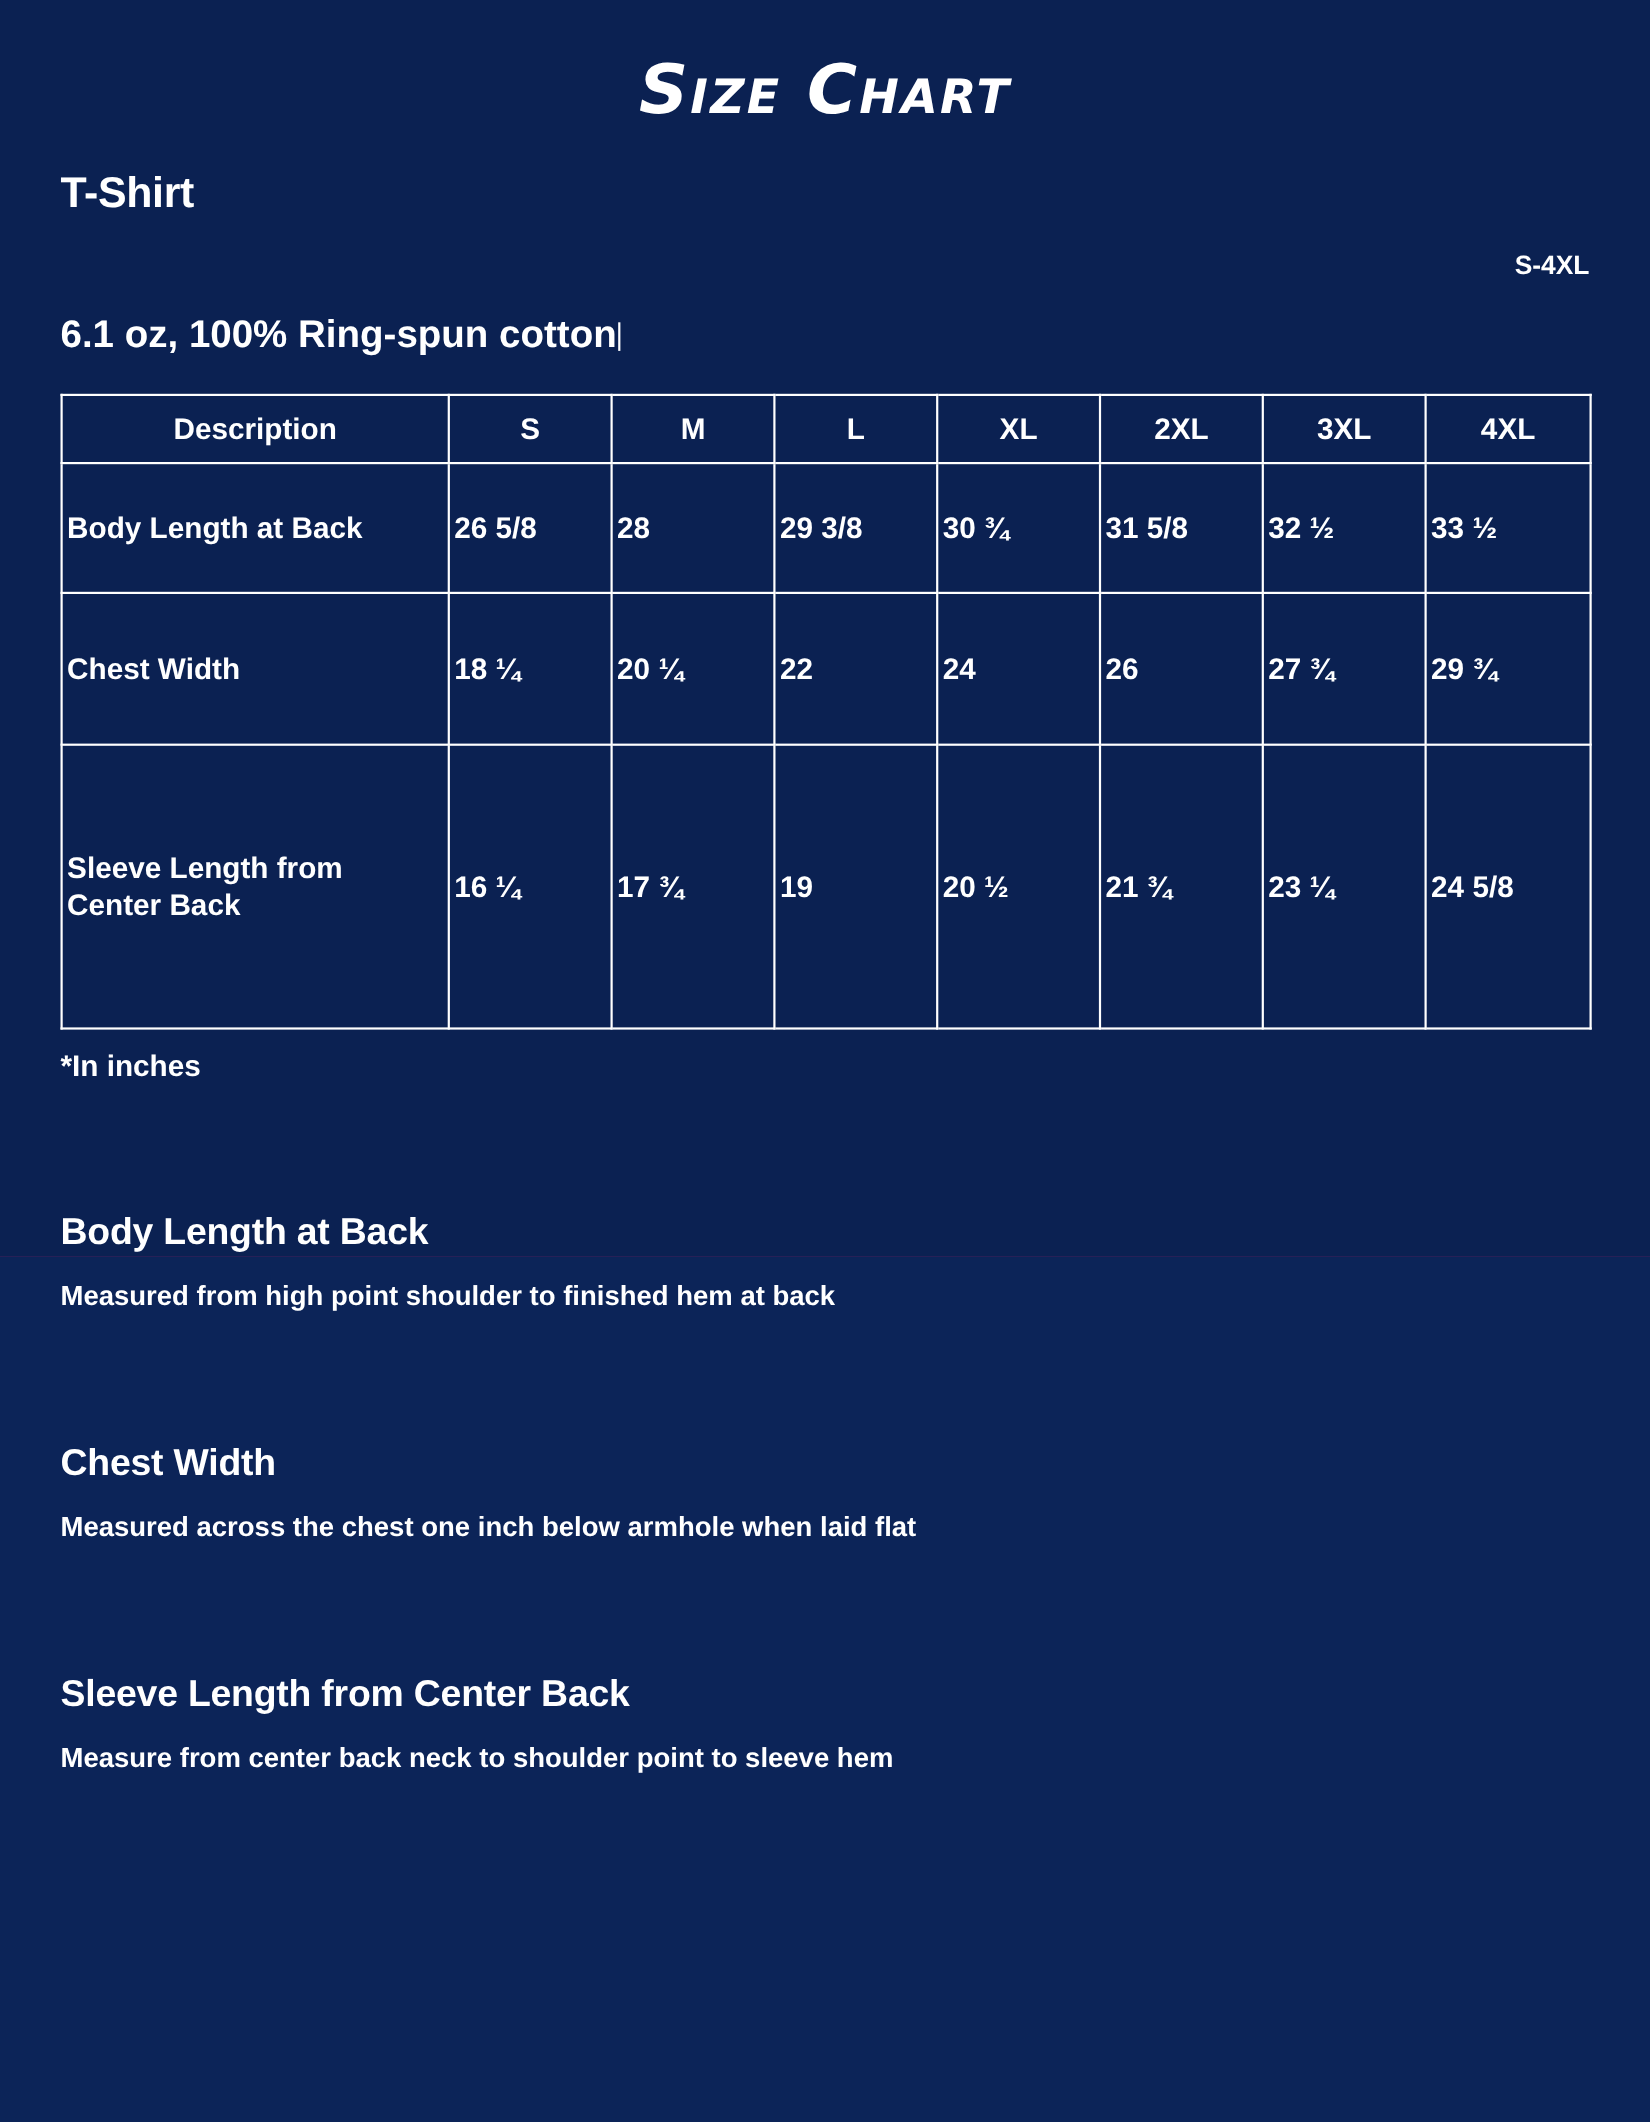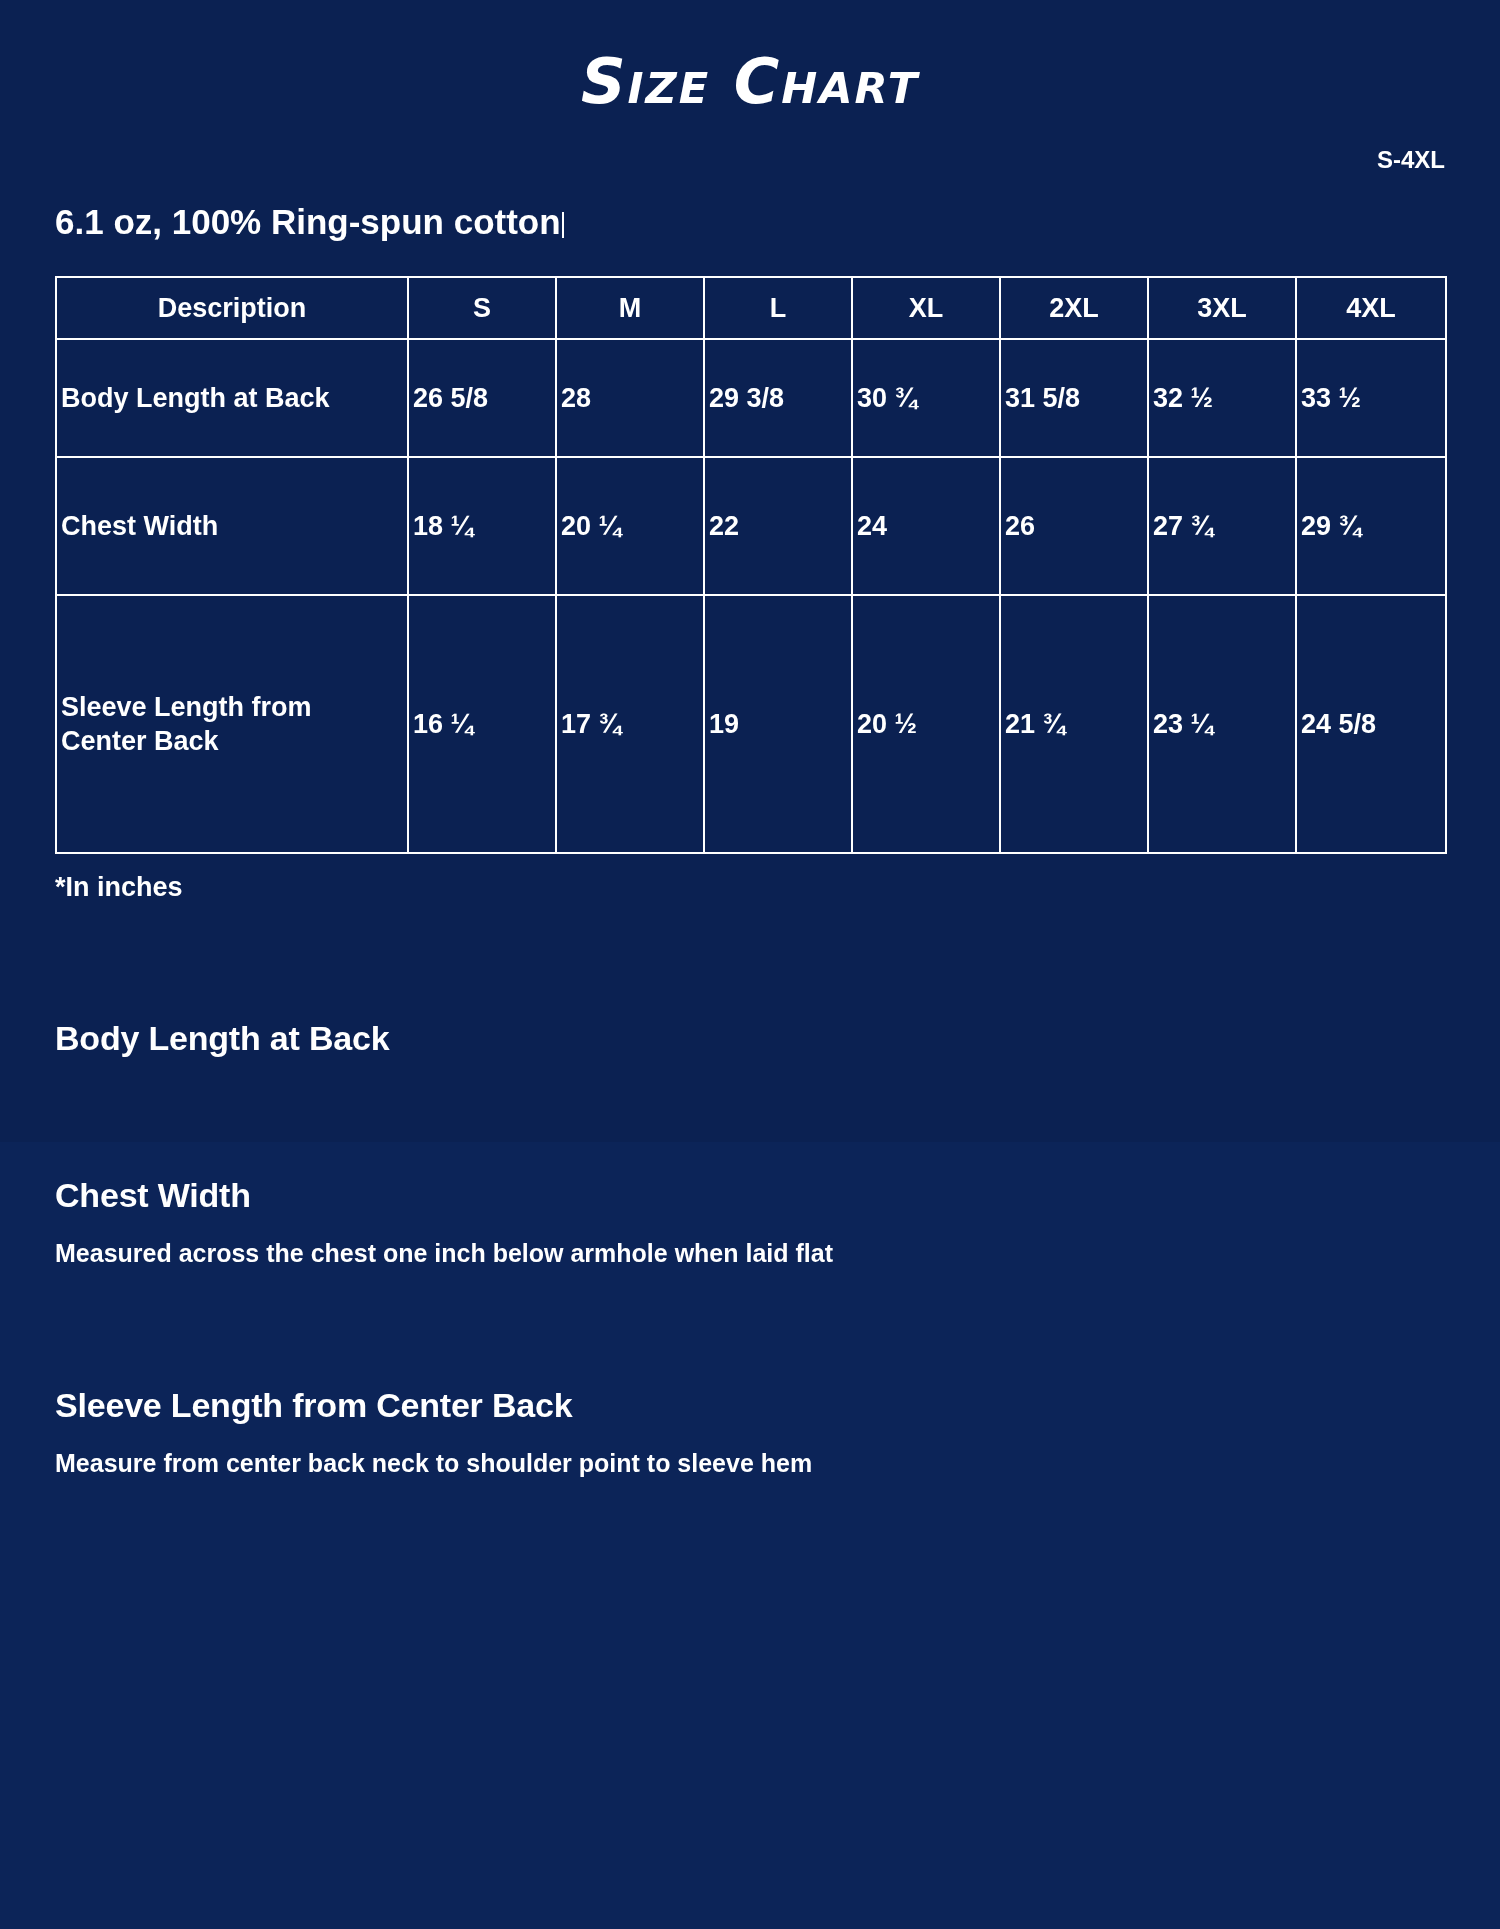--- a/index.html
+++ b/index.html
@@ -139,20 +139,21 @@
 <body>
 
 <div class="page">
   <div class="band-upper"></div>
   <div class="band-lower"></div>
 
   <div class="content">
 
     <div class="chart-title">Size Chart</div>
 
+    <div class="product-name">T-Shirt</div>
 
     <div class="size-range">S-4XL</div>
 
     <div class="fabric"><span>6.1 oz, 100% Ring-spun cotton</span><span class="caret"></span></div>
 
     <table class="size-table">
       <colgroup>
         <col class="c-desc">
           <col class="c-s">
           <col class="c-m">
@@ -205,20 +206,21 @@
           <td>23 ¼</td>
           <td>24 5/8</td>
         </tr>
       </tbody>
     </table>
 
     <div class="in-inches">*In inches</div>
 
     <div class="section sec-1">
       <div class="sec-title">Body Length at Back</div>
+      <div class="sec-desc">Measured from high point shoulder to finished hem at back</div>
     </div>
 
     <div class="section sec-2">
       <div class="sec-title">Chest Width</div>
       <div class="sec-desc">Measured across the chest one inch below armhole when laid flat</div>
     </div>
 
     <div class="section sec-3">
       <div class="sec-title">Sleeve Length from Center Back</div>
       <div class="sec-desc">Measure from center back neck to shoulder point to sleeve hem</div>

